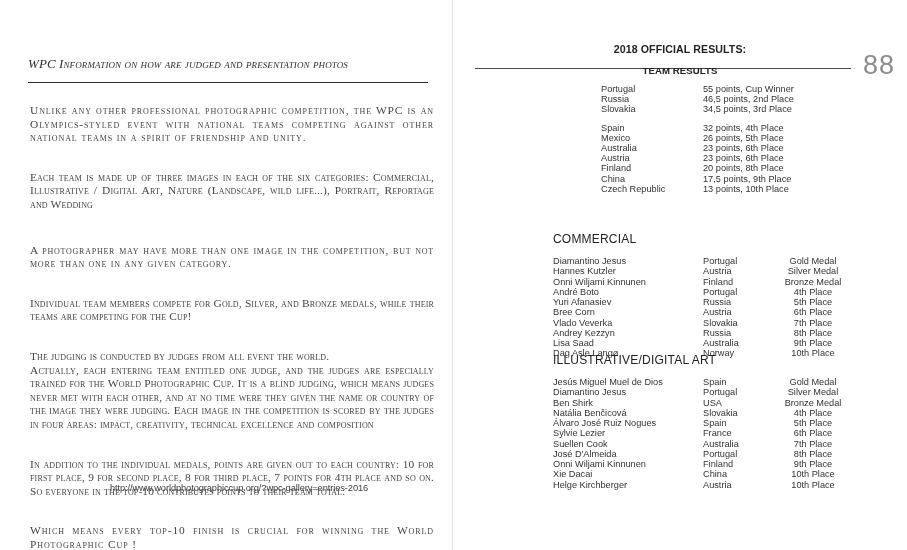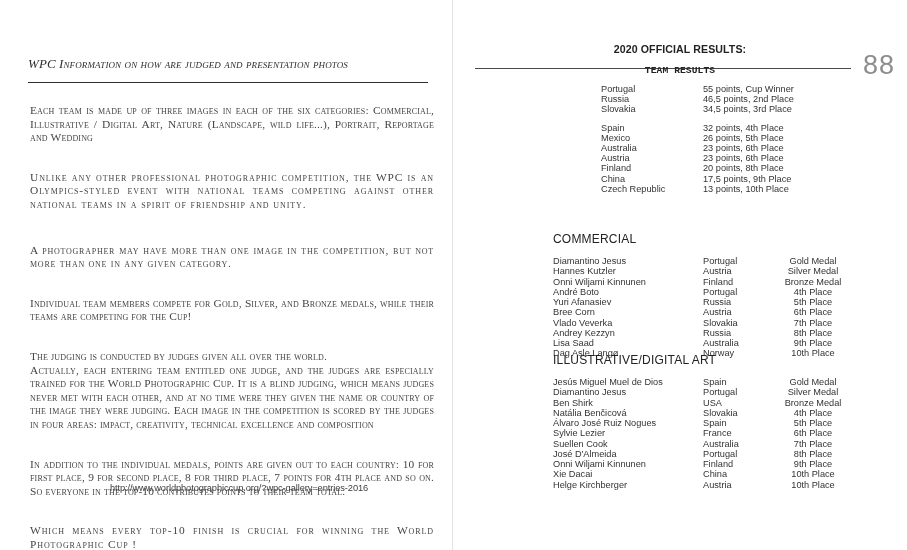--- a/index.html
+++ b/index.html
@@ -142,21 +142,20 @@
 
   .section-title-center {
     position: absolute;
     left: 0; top: 65px;
     width: 454px;
     text-align: center;
     font-size: 9.6px;
     font-weight: bold;
     color: #222;
     letter-spacing: 0.1px;
-    font-family: Liberation Mono, monospace;
   }
 
   
   .team-table {
     position: absolute;
     left: 148px; top: 84px;
     font-size: 9.2px;
     line-height: 10.2px;
   }
   .team-row { display: flex; }
@@ -198,43 +197,43 @@
 
 <div class="spread">
 
   <div class="spine"></div>
 
   <div class="page-left">
 
     <div class="doc-title">WPC Information on how are judged and presentation photos</div>
 
     <div class="body-col">
+      <p class="para loose wide">Unlike any other professional photographic competition, the WPC is an Olympics-styled event with national teams competing against other national teams  in a spirit of friendship and unity.</p>
       <p class="para loose">Each team is made up of  three images in each of the six categories:  Commercial, Illustrative / Digital Art, Nature (Landscape, wild life...), Portrait, Reportage and Wedding</p>
-      <p class="para loose wide">Unlike any other professional photographic competition, the WPC is an Olympics-styled event with national teams competing against other national teams  in a spirit of friendship and unity.</p>
       <p class="para loose wide2">A photographer may have more than one image in the competition, but not more than one in any given category.</p>
       <p class="para loose">Individual team members compete for Gold, Silver, and Bronze medals, while their teams are competing for the Cup!</p>
-      <p class="para tight">The judging is conducted by judges given all over the world.</p>
+      <p class="para tight">The judging is conducted by judges from all event the world.</p>
       <p class="para loose">Actually, each entering team entitled one judge, and the judges are especially trained for the World Photographic Cup. It is a blind judging, which means judges never met with each other, and at no time were they given the name or country of the image they were judging. Each image in the competition is scored by the  judges in four areas: impact, creativity, technical excellence and composition</p>
       <p class="para loose">In addition to the individual medals, points are given out to each country: 10 for first place, 9 for second place, 8 for third place, 7 points for 4th place and so on.  So everyone in the top-10 contributes points to their team total.</p>
       <p class="para wide" style="margin-bottom:52px">Which means every top-10 finish is crucial for winning the World Photographic Cup !</p>
 
     </div>
 
     <div class="url-line">http://www.worldphotographiccup.org/?wpc-gallery=entries-2016</div>
 
   </div>
 
   <div class="page-right">
 
     <div class="folio-right">
       <span class="folio-rule"></span>
       <span class="folio-num">88</span>
     </div>
 
-    <div class="results-title">2020 OFFICIAL RESULTS:</div>
+    <div class="results-title">2018 OFFICIAL RESULTS:</div>
 
     <div class="section-title-center">TEAM RESULTS</div>
 
     <div class="team-table">
       <div>
         <div class="team-row">
           <span class="t-name">Portugal</span>
           <span class="t-pts">55 points, Cup Winner</span>
         </div>
         <div class="team-row">

